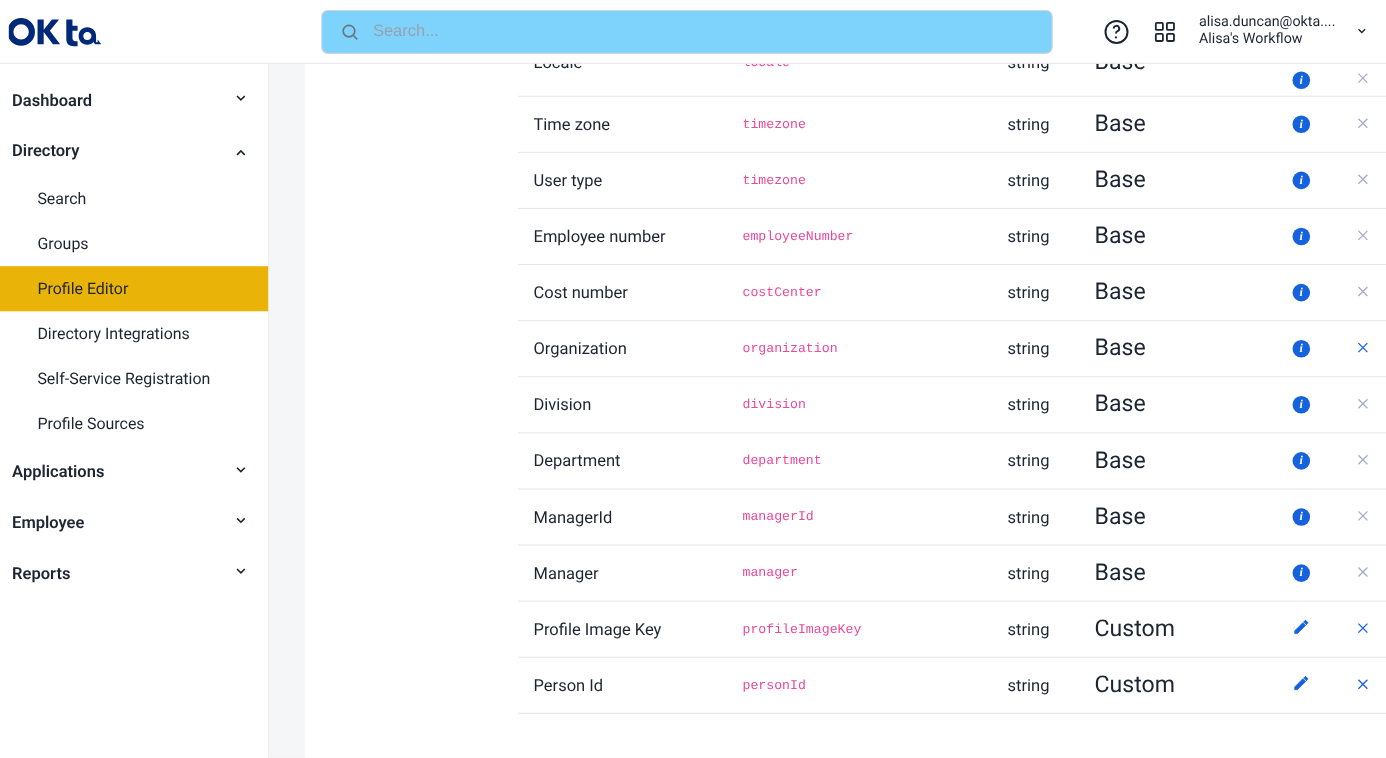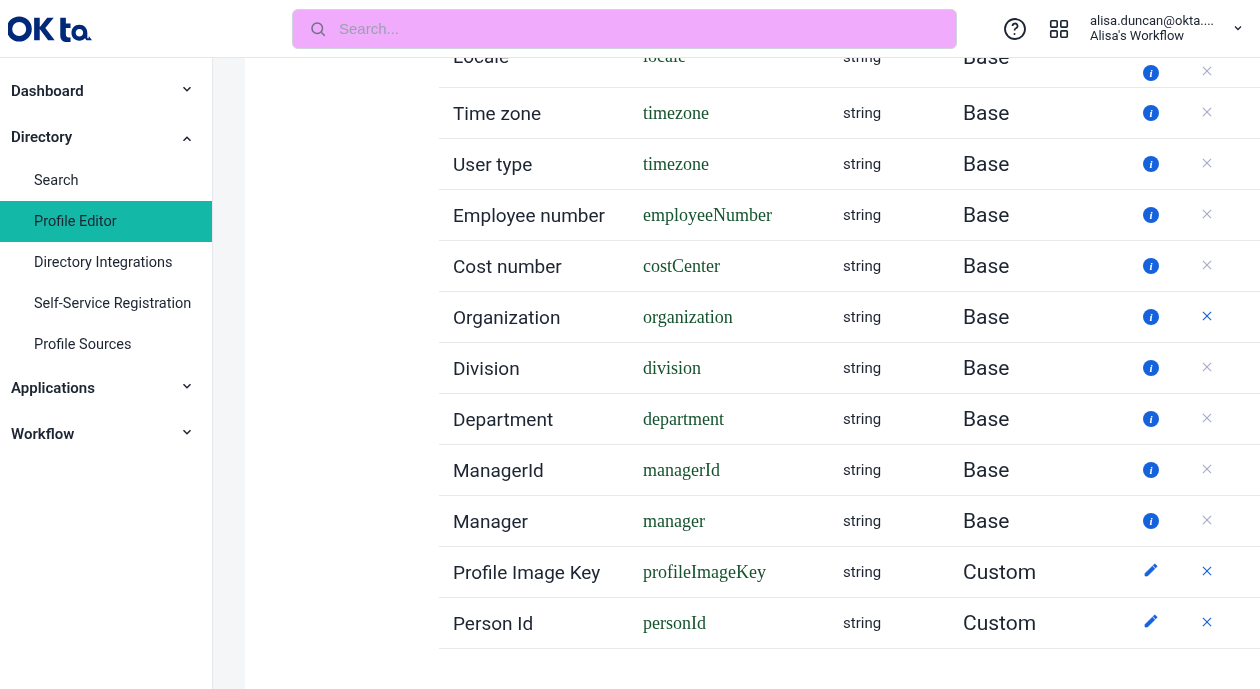--- a/index.html
+++ b/index.html
@@ -4,50 +4,50 @@
 <style>
   * { box-sizing: border-box; margin: 0; padding: 0; }
   html, body { height: 100%; font-family: -apple-system, BlinkMacSystemFont, "Segoe UI", Roboto, "Helvetica Neue", Arial, sans-serif; color: #1d2533; background:#fff; }
   body { width:1260px; height:689px; overflow:hidden; }
 
   
   .header { height:58px; border-bottom:1px solid #e5e7eb; display:flex; align-items:center; padding:0 16px 0 8px; gap:20px; }
   .logo { display:flex; align-items:center; color:#00297A; }
   .logo svg { width:84px; height:28px; }
   .search-wrap { flex:0 0 auto; width:665px; margin-left:180px;}
-  .search { display:flex; align-items:center; height:40px; border:1px solid #cfd4dc; border-radius:6px; padding:0 12px; gap:8px; color:#6b7280; background:#f0abfc; }
+  .search { display:flex; align-items:center; height:40px; border:1px solid #cfd4dc; border-radius:6px; padding:0 12px; gap:8px; color:#6b7280; background:#7dd3fc; }
   .search input { flex:1; border:none; outline:none; font-size:15px; color:#1d2533; background:transparent; }
   .search input::placeholder { color:#9aa1ae; }
   .spacer { flex:1; }
   .hicon { width:26px; height:26px; display:flex; align-items:center; justify-content:center; color:#1d2533; }
   .profile { display:flex; flex-direction:column; align-items:flex-start; line-height:1.15; }
   .profile .email { font-size:13px; }
   .profile .org   { font-size:13px; }
   .header-right { display:flex; align-items:center; gap:18px; }
   .chev-down { color:#1d2533; }
 
   
   .main { display:flex; height:calc(100% - 58px); }
-  .sidebar { width:213px; border-right:1px solid #e5e7eb; overflow:auto; padding-top:10px; }
+  .sidebar { width:245px; border-right:1px solid #e5e7eb; overflow:auto; padding-top:10px; }
   .nav-item { display:flex; align-items:center; justify-content:space-between; padding:14px 18px 14px 11px; font-size:15px; font-weight:600; cursor:pointer; }
   .nav-item.exp .caret { transform:rotate(180deg); }
   .sub { }
   .sub-item { padding:12px 10px 12px 34px; font-size:14.5px; cursor:pointer; }
-  .sub-item.active { background:#14b8a6; }
+  .sub-item.active { background:#eab308; }
 
   .content-shell { flex:1; background:#f5f6f8; display:flex; overflow:hidden; }
   .left-pad { width:32px; background:#f5f6f8; }
   .card { background:#ffffff; flex:1; margin-right:0; padding-top:0; overflow:hidden; position:relative; }
   .table { width:100%; }
   .row { display:grid; grid-template-columns: 190px 200px 120px 160px 56px 56px; align-items:center; height:51px; border-bottom:1px solid #e6e8ec; padding-left:14px; }
   .row.partial:first-child .disp, .row.partial:first-child .var, .row.partial:first-child .type, .row.partial:first-child .src { transform: translateY(-16px); }
   .row.partial:first-child { height:30px; }
-  .disp { font-size:19px; }
-  .var  { font-family: Liberation Serif, serif; font-size:18px; color:#14532d; }
-  .type { font-size:15px; }
+  .disp { font-size:15px; }
+  .var  { font-family: Liberation Mono, monospace; font-size:12px; color:#ec4899; }
+  .type { font-size:15px;text-align:center; }
   .src  { font-size:21px; }
   .icoA, .icoB { display:flex; justify-content:center; }
   .info-i { width:16px; height:16px; border-radius:50%; background:#1662dd; color:#fff; display:inline-flex; align-items:center; justify-content:center; font-size:11px; font-weight:700; font-family: Georgia, 'Times New Roman', serif; font-style:italic; }
   .x-gray svg { stroke:#a6accb; }
   .x-blue svg { stroke:#1662dd; }
   .x-btn svg { width:14px; height:14px; stroke-width:2; }
   .pencil svg { width:16px; height:16px; stroke:#1662dd; fill:#1662dd; }
   .caret svg { width:14px; height:14px; }
 
   .table-scroll { position:absolute; left:194px; right:0; top:0; bottom:0; overflow:hidden; }
@@ -115,33 +115,40 @@
           </svg></span>
       </div>
       <div class="nav-item exp">
         <span>Directory</span>
         <span class="caret"><svg viewBox="0 0 24 24" fill="none" stroke="#1d2533" stroke-width="2.5">
             <polyline points="6 9 12 15 18 9"></polyline>
           </svg></span>
       </div>
       <div class="sub">
         <div class="sub-item">Search</div>
+        <div class="sub-item">Groups</div>
         <div class="sub-item active">Profile Editor</div>
         <div class="sub-item">Directory Integrations</div>
         <div class="sub-item">Self-Service Registration</div>
         <div class="sub-item">Profile Sources</div>
       </div>
       <div class="nav-item">
         <span>Applications</span>
         <span class="caret"><svg viewBox="0 0 24 24" fill="none" stroke="#1d2533" stroke-width="2.5">
             <polyline points="6 9 12 15 18 9"></polyline>
           </svg></span>
       </div>
       <div class="nav-item">
-        <span>Workflow</span>
+        <span>Employee</span>
+        <span class="caret"><svg viewBox="0 0 24 24" fill="none" stroke="#1d2533" stroke-width="2.5">
+            <polyline points="6 9 12 15 18 9"></polyline>
+          </svg></span>
+      </div>
+      <div class="nav-item">
+        <span>Reports</span>
         <span class="caret"><svg viewBox="0 0 24 24" fill="none" stroke="#1d2533" stroke-width="2.5">
             <polyline points="6 9 12 15 18 9"></polyline>
           </svg></span>
       </div>
     </nav>
   <div class="content-shell">
     <div class="left-pad"></div>
     <div class="card">
       <div class="table-scroll">
         <div class="table" id="attr-table">

